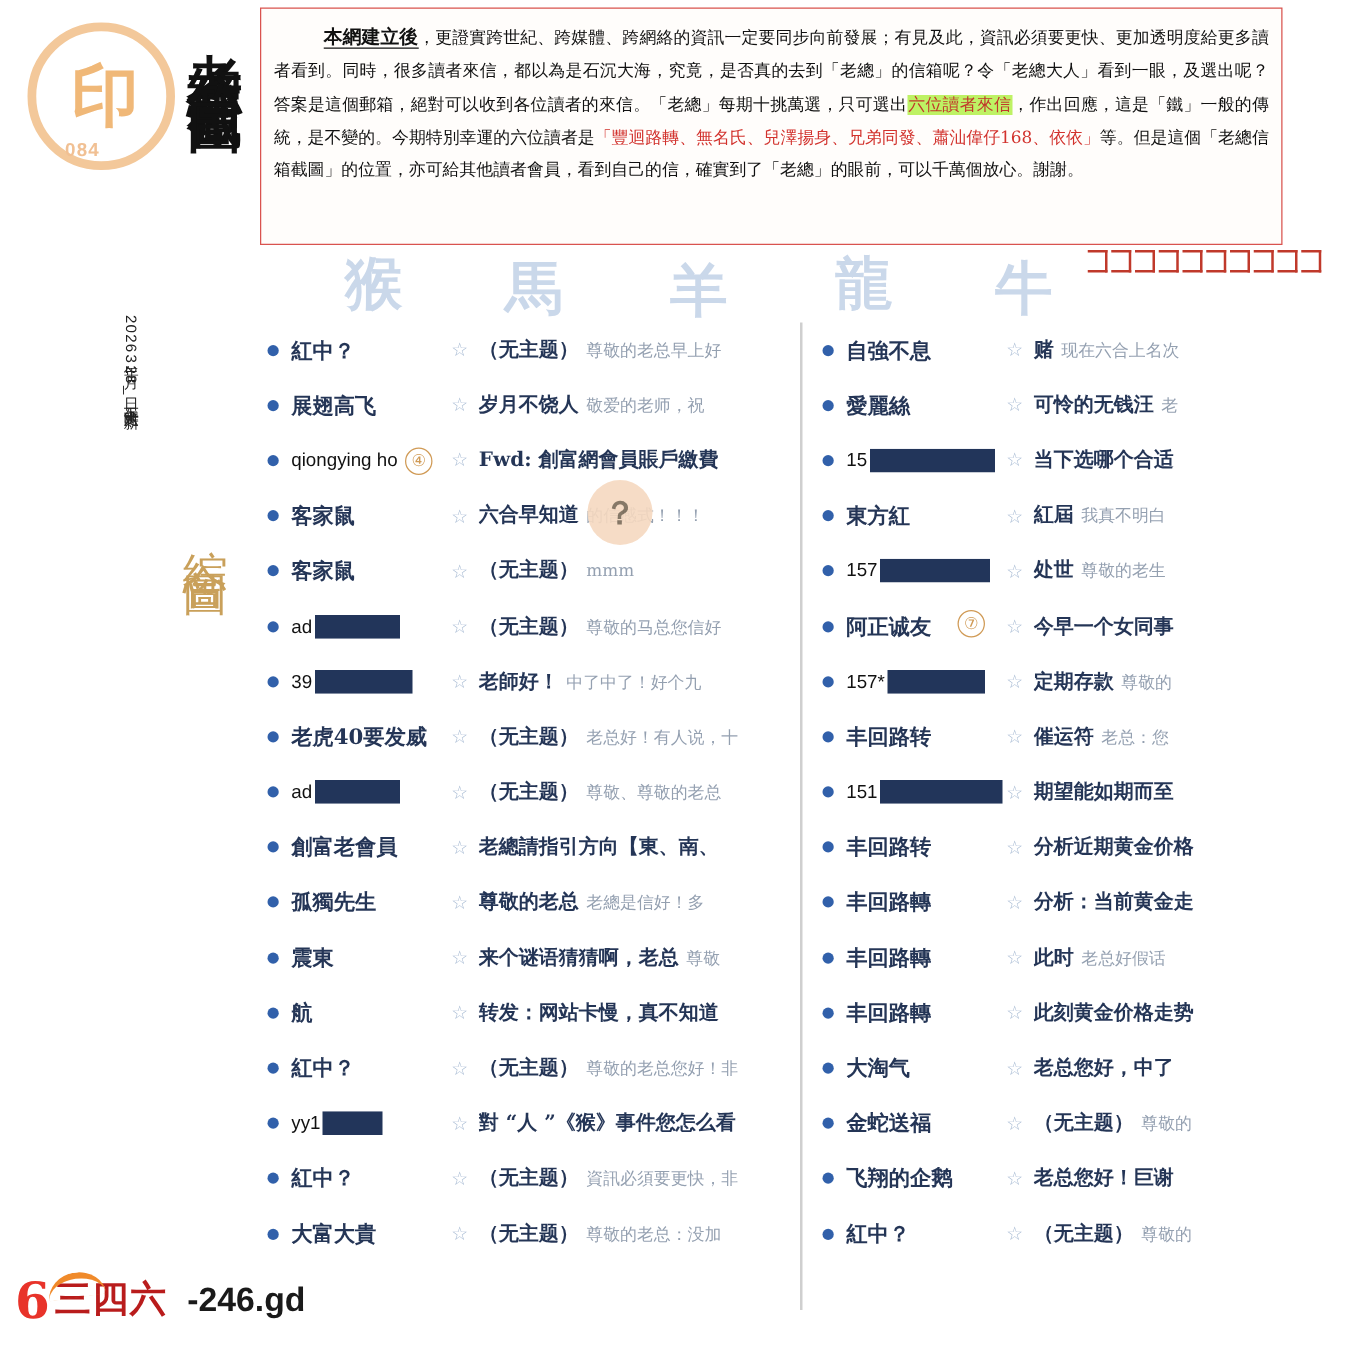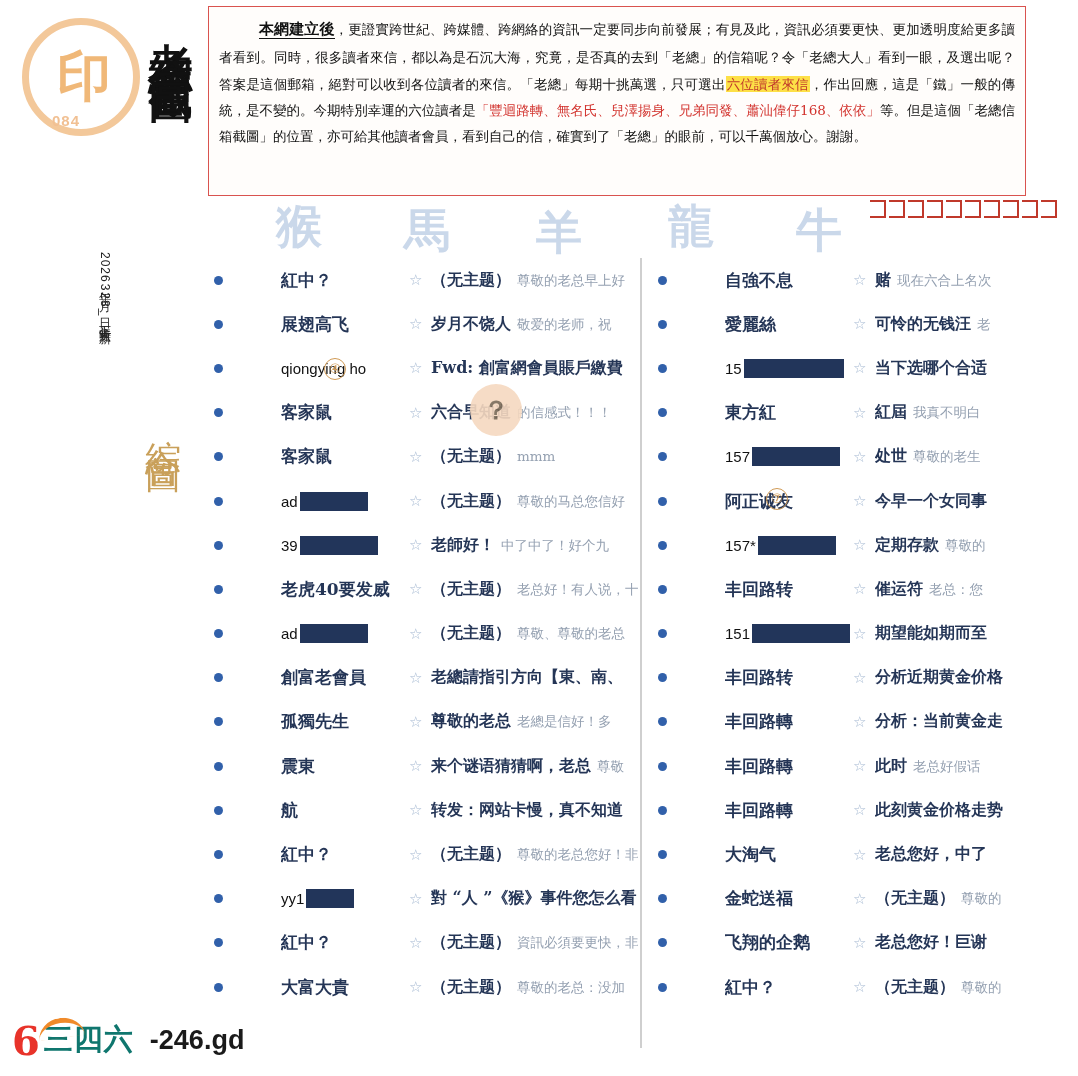--- a/index.html
+++ b/index.html
@@ -67,21 +67,21 @@
     line-height:1.95;
     color:#111;
     text-align:justify;
     overflow:hidden;
   }
   .article .lead { font-size:15px; font-weight:bold;margin-left:40px; }
   .article .u { border-bottom:1px solid #111; }
   .article .redbox {
     color:#d2322d;
   }
-  .article .pinkhl { background:#fde047; color:#c0392b; padding:0 1px; }
+  .article .pinkhl { background:#bef264; color:#c0392b; padding:0 1px; }
 
   
   .zodiac {
     position:absolute; top:196px; left:236px; width:790px; height:64px;
     pointer-events:none;
   }
   .zodiac span {
     position:absolute;
     font-family:"DejaVu Serif", serif;
     font-size:46px; font-weight:bold;
@@ -126,21 +126,21 @@
     white-space:nowrap;
     overflow:hidden;
   }
   .bullet {
     width:9px; height:9px; border-radius:50%;
     background:#2255a4; flex:0 0 auto; margin-right:10px;
   }
   .sender {
     font-size:17px; font-weight:bold; color:#14264a;
     width:128px; flex:0 0 auto; overflow:hidden;
-    display:flex; align-items:center;margin-left:48px;
+    display:flex; align-items:center;
   }
   .sender.lat { font-family:"Liberation Sans", sans-serif; font-size:15px; font-weight:normal; color:#000000;}
   .redact {
     display:inline-block; height:19px; background:#12264e;
     vertical-align:middle; margin-left:2px;
   }
   .star {
     flex:0 0 auto; width:22px; color:#9fb4cf; font-size:15px;
   }
   .subject {
@@ -180,21 +180,21 @@
     height:48px; display:flex; align-items:center;
     background:#ffffff; border-radius:10px; padding:2px 12px 2px 4px;
   }
   .wm .six {
     font-family:"DejaVu Serif", serif;
     font-size:40px; font-weight:bold; color:#e8332a;
     margin-right:4px;
   }
   .wm .cn {
     font-family:Liberation Sans, sans-serif;
-    font-size:29px; font-weight:bold; color:#0f766e;
+    font-size:29px; font-weight:bold; color:#b91c1c;
     letter-spacing:1px;
   }
   .wm .dm {
     font-family:"Liberation Sans", sans-serif;
     font-size:27px; font-weight:bold; color:#1a1a1a;
     margin-left:16px;
   }
   .wm .swoosh {
     position:absolute; left:30px; top:2px;
     width:46px; height:20px;

